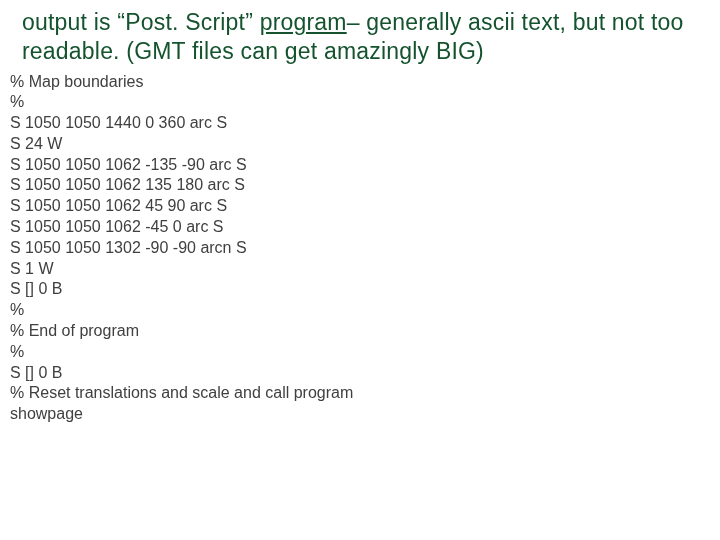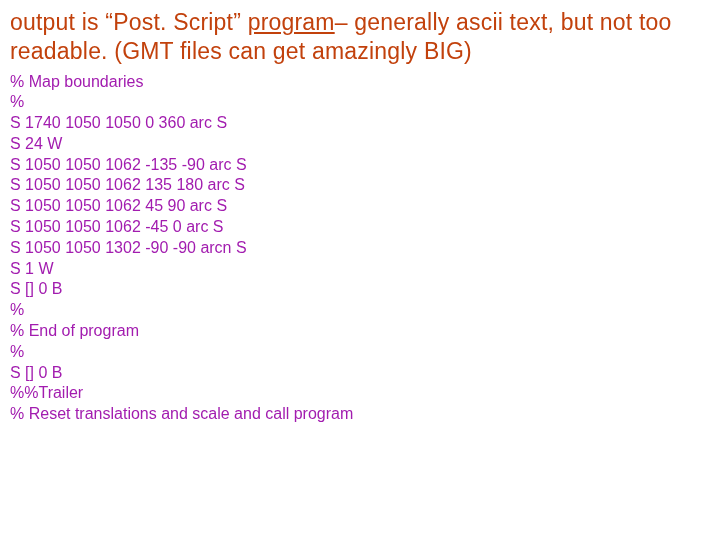--- a/index.html
+++ b/index.html
@@ -11,55 +11,56 @@
       width: 720px;
       height: 540px;
       background: #ffffff;
       font-family: Arial, Helvetica, sans-serif;
       padding: 8px 10px;
       overflow: hidden;
     }
     .heading {
       font-size: 23px;
       line-height: 1.25;
-      color: #c2410c;
+      color: #14532d;
       margin-bottom: 6px;
       letter-spacing: 0.2px;
+      margin-left: 12px;
     }
     .heading .underline-word {
       text-decoration: underline;
     }
     .code-block {
       font-family: Arial, Helvetica, sans-serif;
       font-size: 16px;
       line-height: 1.3;
-      color: #a21caf;
+      color: #404040;
     }
     .code-line {
       white-space: pre;
     }
   </style>
 </head>
 <body>
 
 <div class="heading">
   <span>output is “Post. Script” </span><span class="underline-word">program</span><span>– generally ascii text, but not too readable. (GMT files can get amazingly BIG)</span>
 </div>
 
 <div class="code-block">
   <div class="code-line">% Map boundaries</div>
   <div class="code-line">%</div>
-  <div class="code-line">S 1740 1050 1050 0 360 arc S</div>
+  <div class="code-line">S 1050 1050 1440 0 360 arc S</div>
   <div class="code-line">S 24 W</div>
   <div class="code-line">S 1050 1050 1062 -135 -90 arc S</div>
   <div class="code-line">S 1050 1050 1062 135 180 arc S</div>
   <div class="code-line">S 1050 1050 1062 45 90 arc S</div>
   <div class="code-line">S 1050 1050 1062 -45 0 arc S</div>
   <div class="code-line">S 1050 1050 1302 -90 -90 arcn S</div>
   <div class="code-line">S 1 W</div>
   <div class="code-line">S [] 0 B</div>
   <div class="code-line">%</div>
   <div class="code-line">% End of program</div>
   <div class="code-line">%</div>
   <div class="code-line">S [] 0 B</div>
-  <div class="code-line">%%Trailer</div>
   <div class="code-line">% Reset translations and scale and call program</div>
+  <div class="code-line">showpage</div>
 </div>
 
 </body></html>

